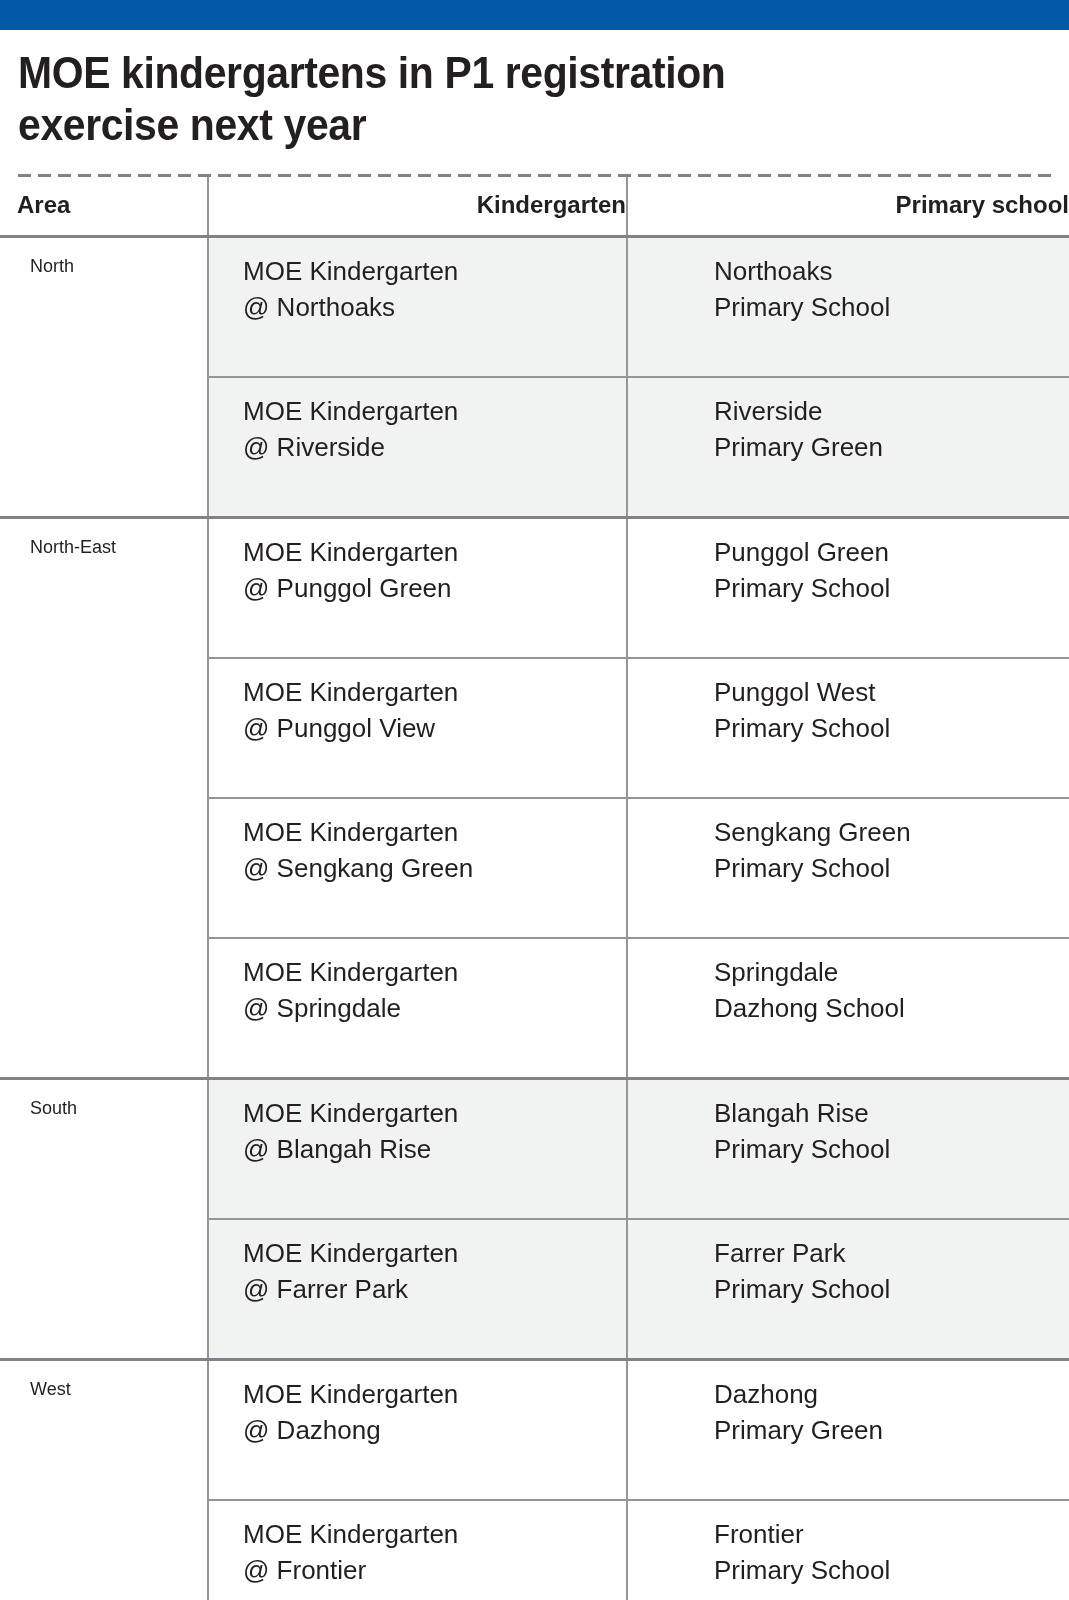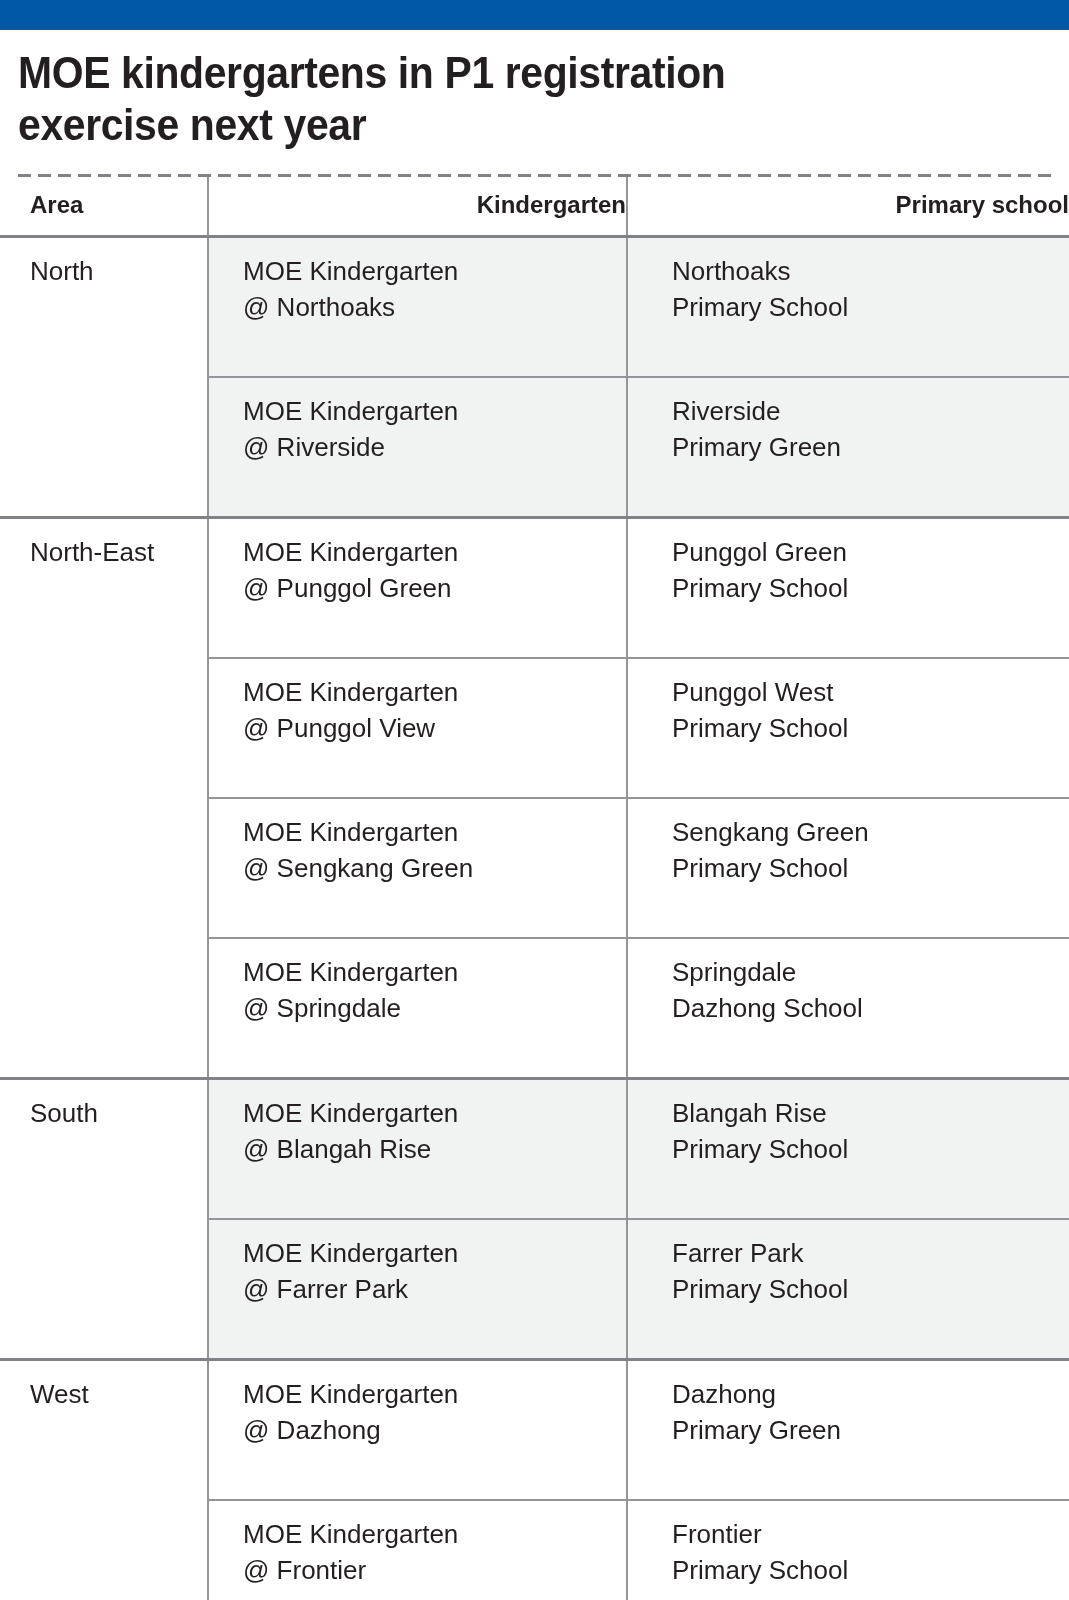--- a/index.html
+++ b/index.html
@@ -63,21 +63,21 @@
     padding: 14px 0 16px 0;
     vertical-align: middle;
     font-family: "Liberation Sans Narrow", "Liberation Sans", sans-serif;
     font-weight: bold;
     font-size: 24px;
     color: #231f20;
     background: #ffffff;
   }
   .hdr-row th.h-area {
     text-align: left;
-    padding-left: 30px;
+    padding-left: 17px;
   }
   .hdr-row th.h-kg, .hdr-row th.h-ps {
     text-align: right;
   }
   .hdr-row th.h-kg,
   .hdr-row th.h-ps { border-left: 2px solid #939598; }
 
   .group-top td, .group-top th {
     border-top: 3px solid #808285;
   }
@@ -86,31 +86,31 @@
     vertical-align: top;
     font-size: 26px;
     line-height: 1.38;
     color: #231f20;
     height: 104px;
   }
 
   td.area-cell {
     background: #ffffff;
     padding: 16px 0 0 30px;
-    font-size: 26px;
+    font-size: 18px;
     white-space: nowrap;
   }
   td.kg-cell {
     border-left: 2px solid #939598;
     padding: 16px 0 18px 34px;
     white-space: pre-line;
   }
   td.ps-cell {
     border-left: 2px solid #939598;
-    padding: 16px 0 18px 44px;
+    padding: 16px 0 18px 86px;
     white-space: pre-line;
   }
   tr.rowline td.kg-cell,
   tr.rowline td.ps-cell {
     border-top: 2px solid #939598;
   }
 
   tr.shade td.kg-cell,
   tr.shade td.ps-cell { background: #f1f2f2; }
   tr.plain td.kg-cell,

